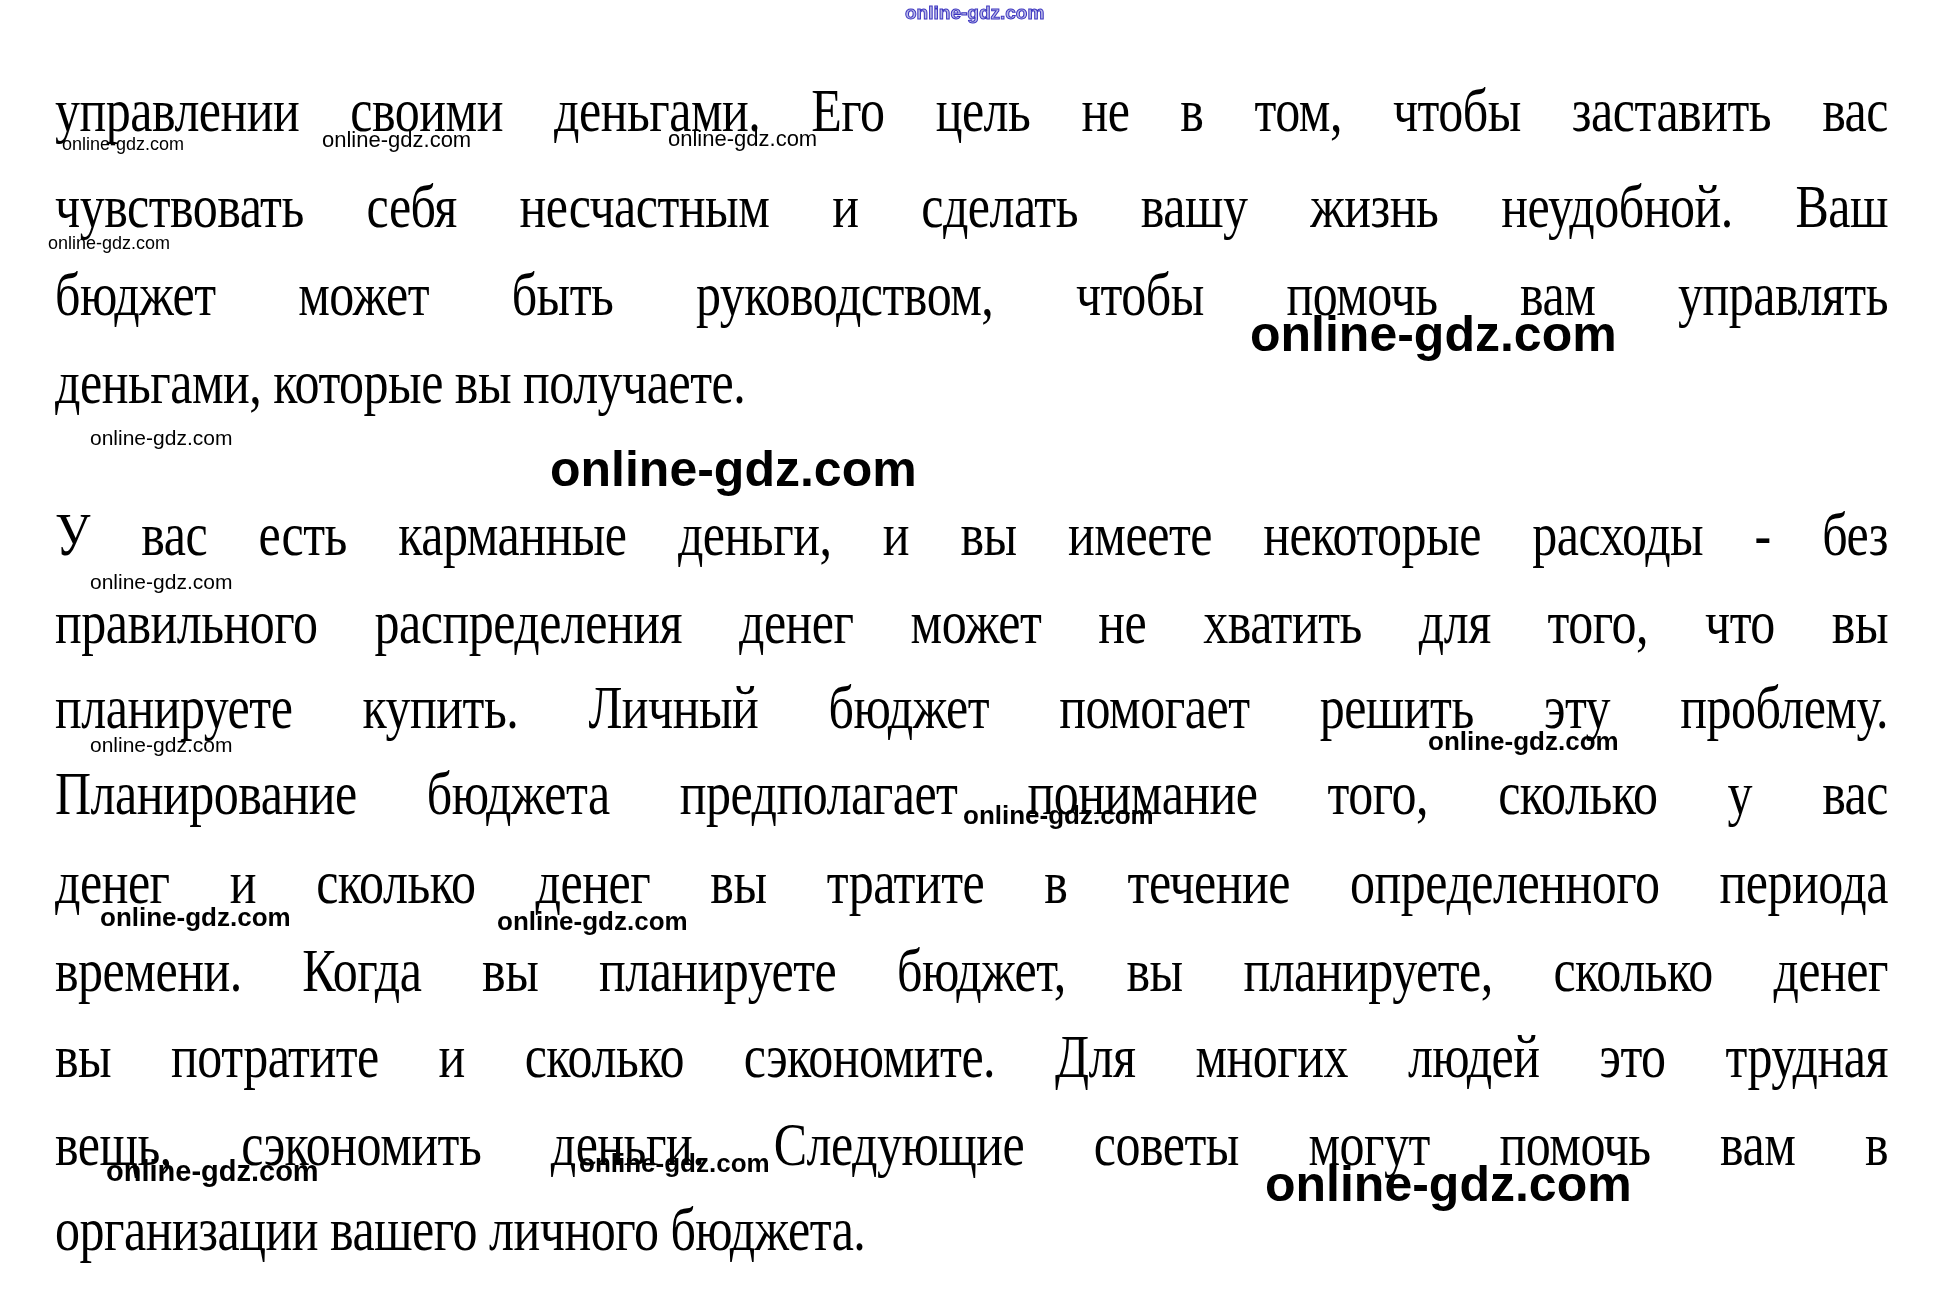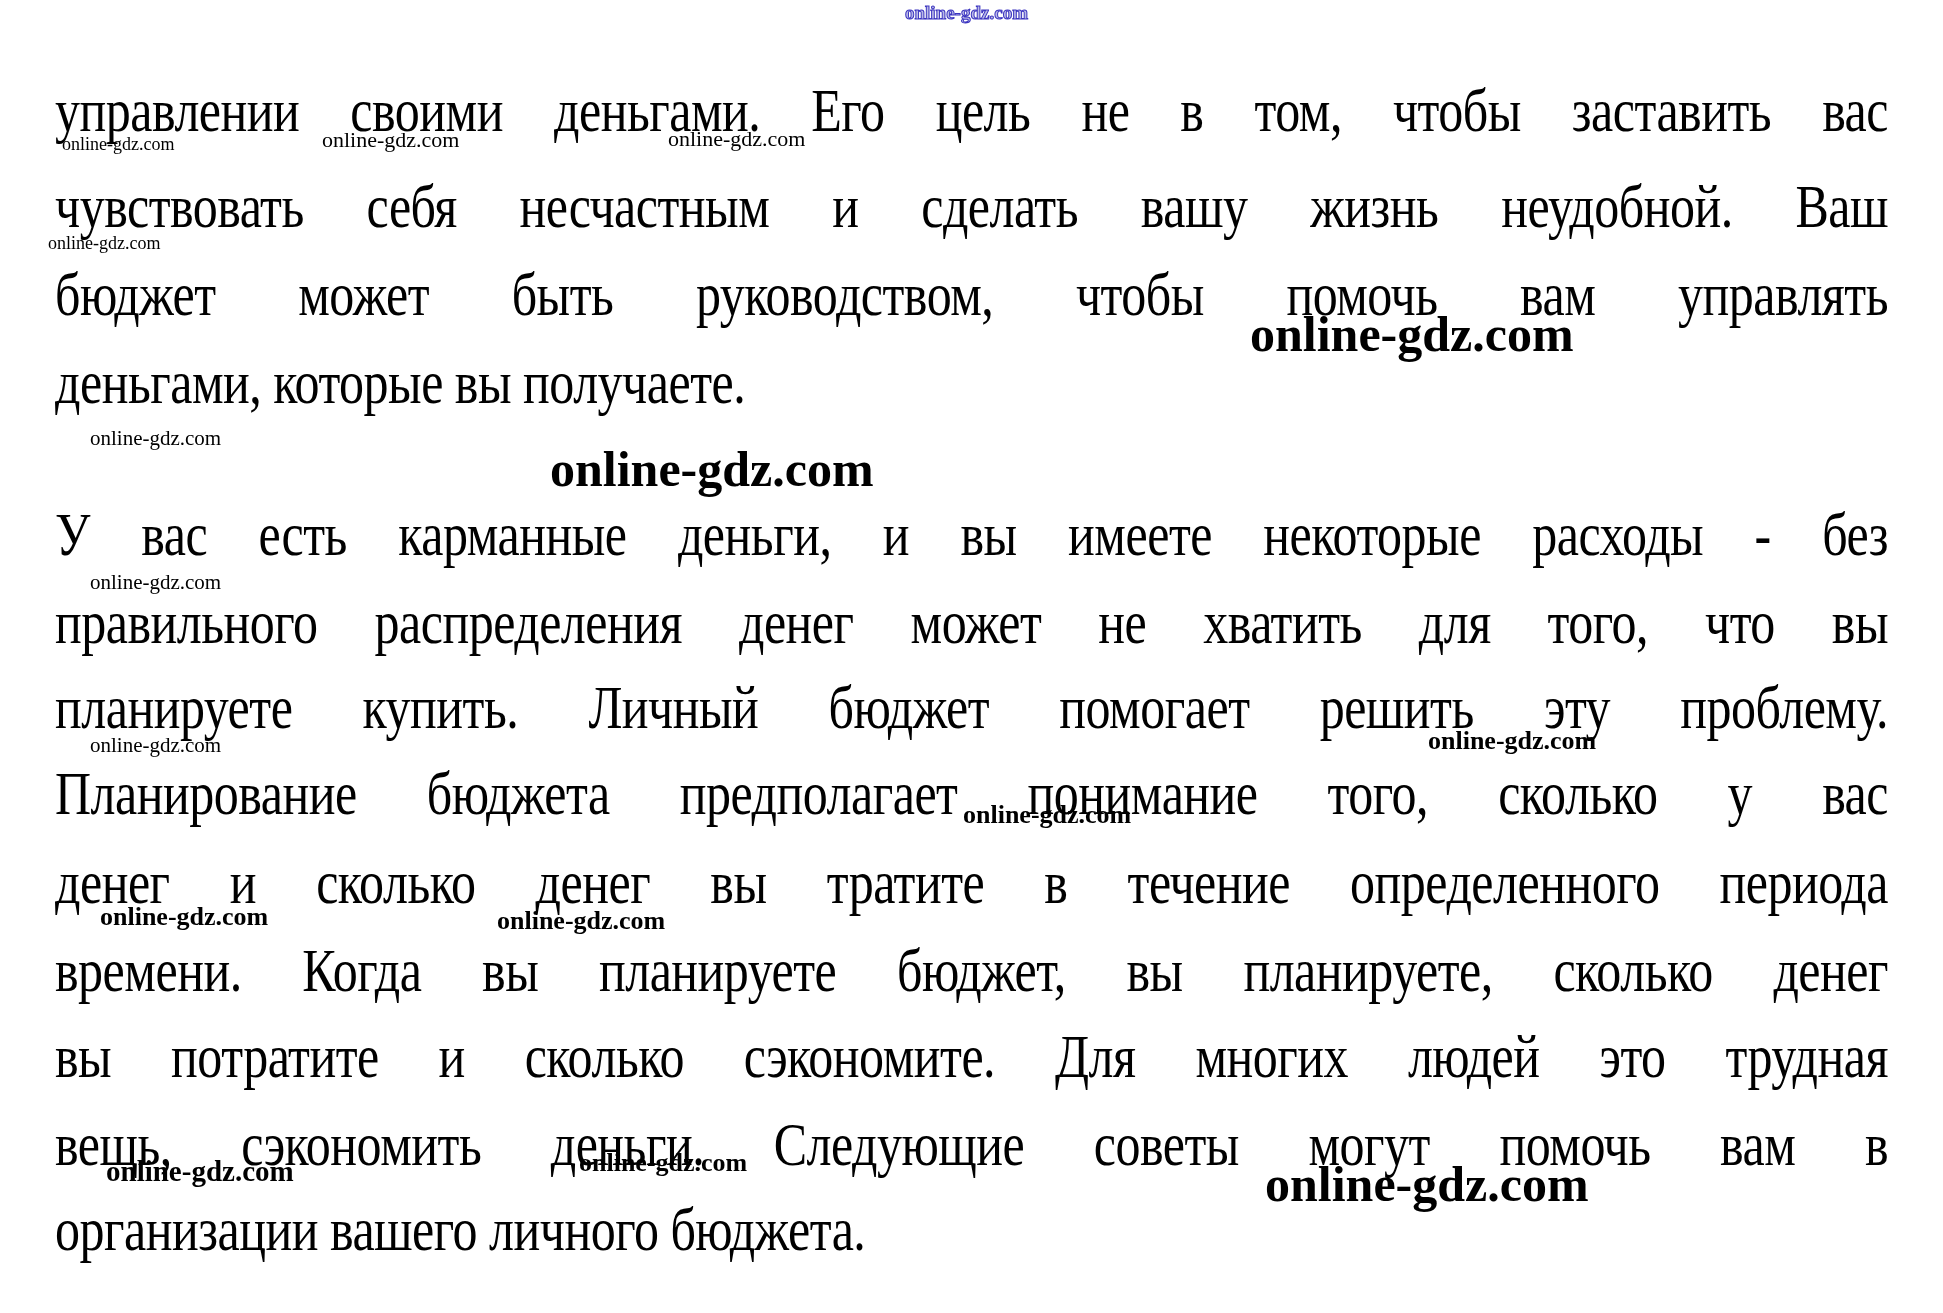--- a/index.html
+++ b/index.html
@@ -34,21 +34,21 @@
     transform-origin: left top;
   }
   .line.align-left {
     text-align: left;
     text-align-last: left;
     -moz-text-align-last: left;
   }
   
   .wm {
     position: absolute;
-    font-family: Liberation Serif, serif;
+    font-family: Liberation Sans, sans-serif;
     color: #000000;
     white-space: nowrap;
   }
   .wm-xs  { font-size: 18px; font-weight: 400; }
   .wm-sm  { font-size: 21px; font-weight: 400; }
   .wm-sm2 { font-size: 22px; font-weight: 400; }
   .wm-md  { font-size: 26px; font-weight: 700; }
   .wm-md2 { font-size: 29px; font-weight: 700; }
   .wm-lg  { font-size: 50px; font-weight: 700; }
   .wm-blue {

